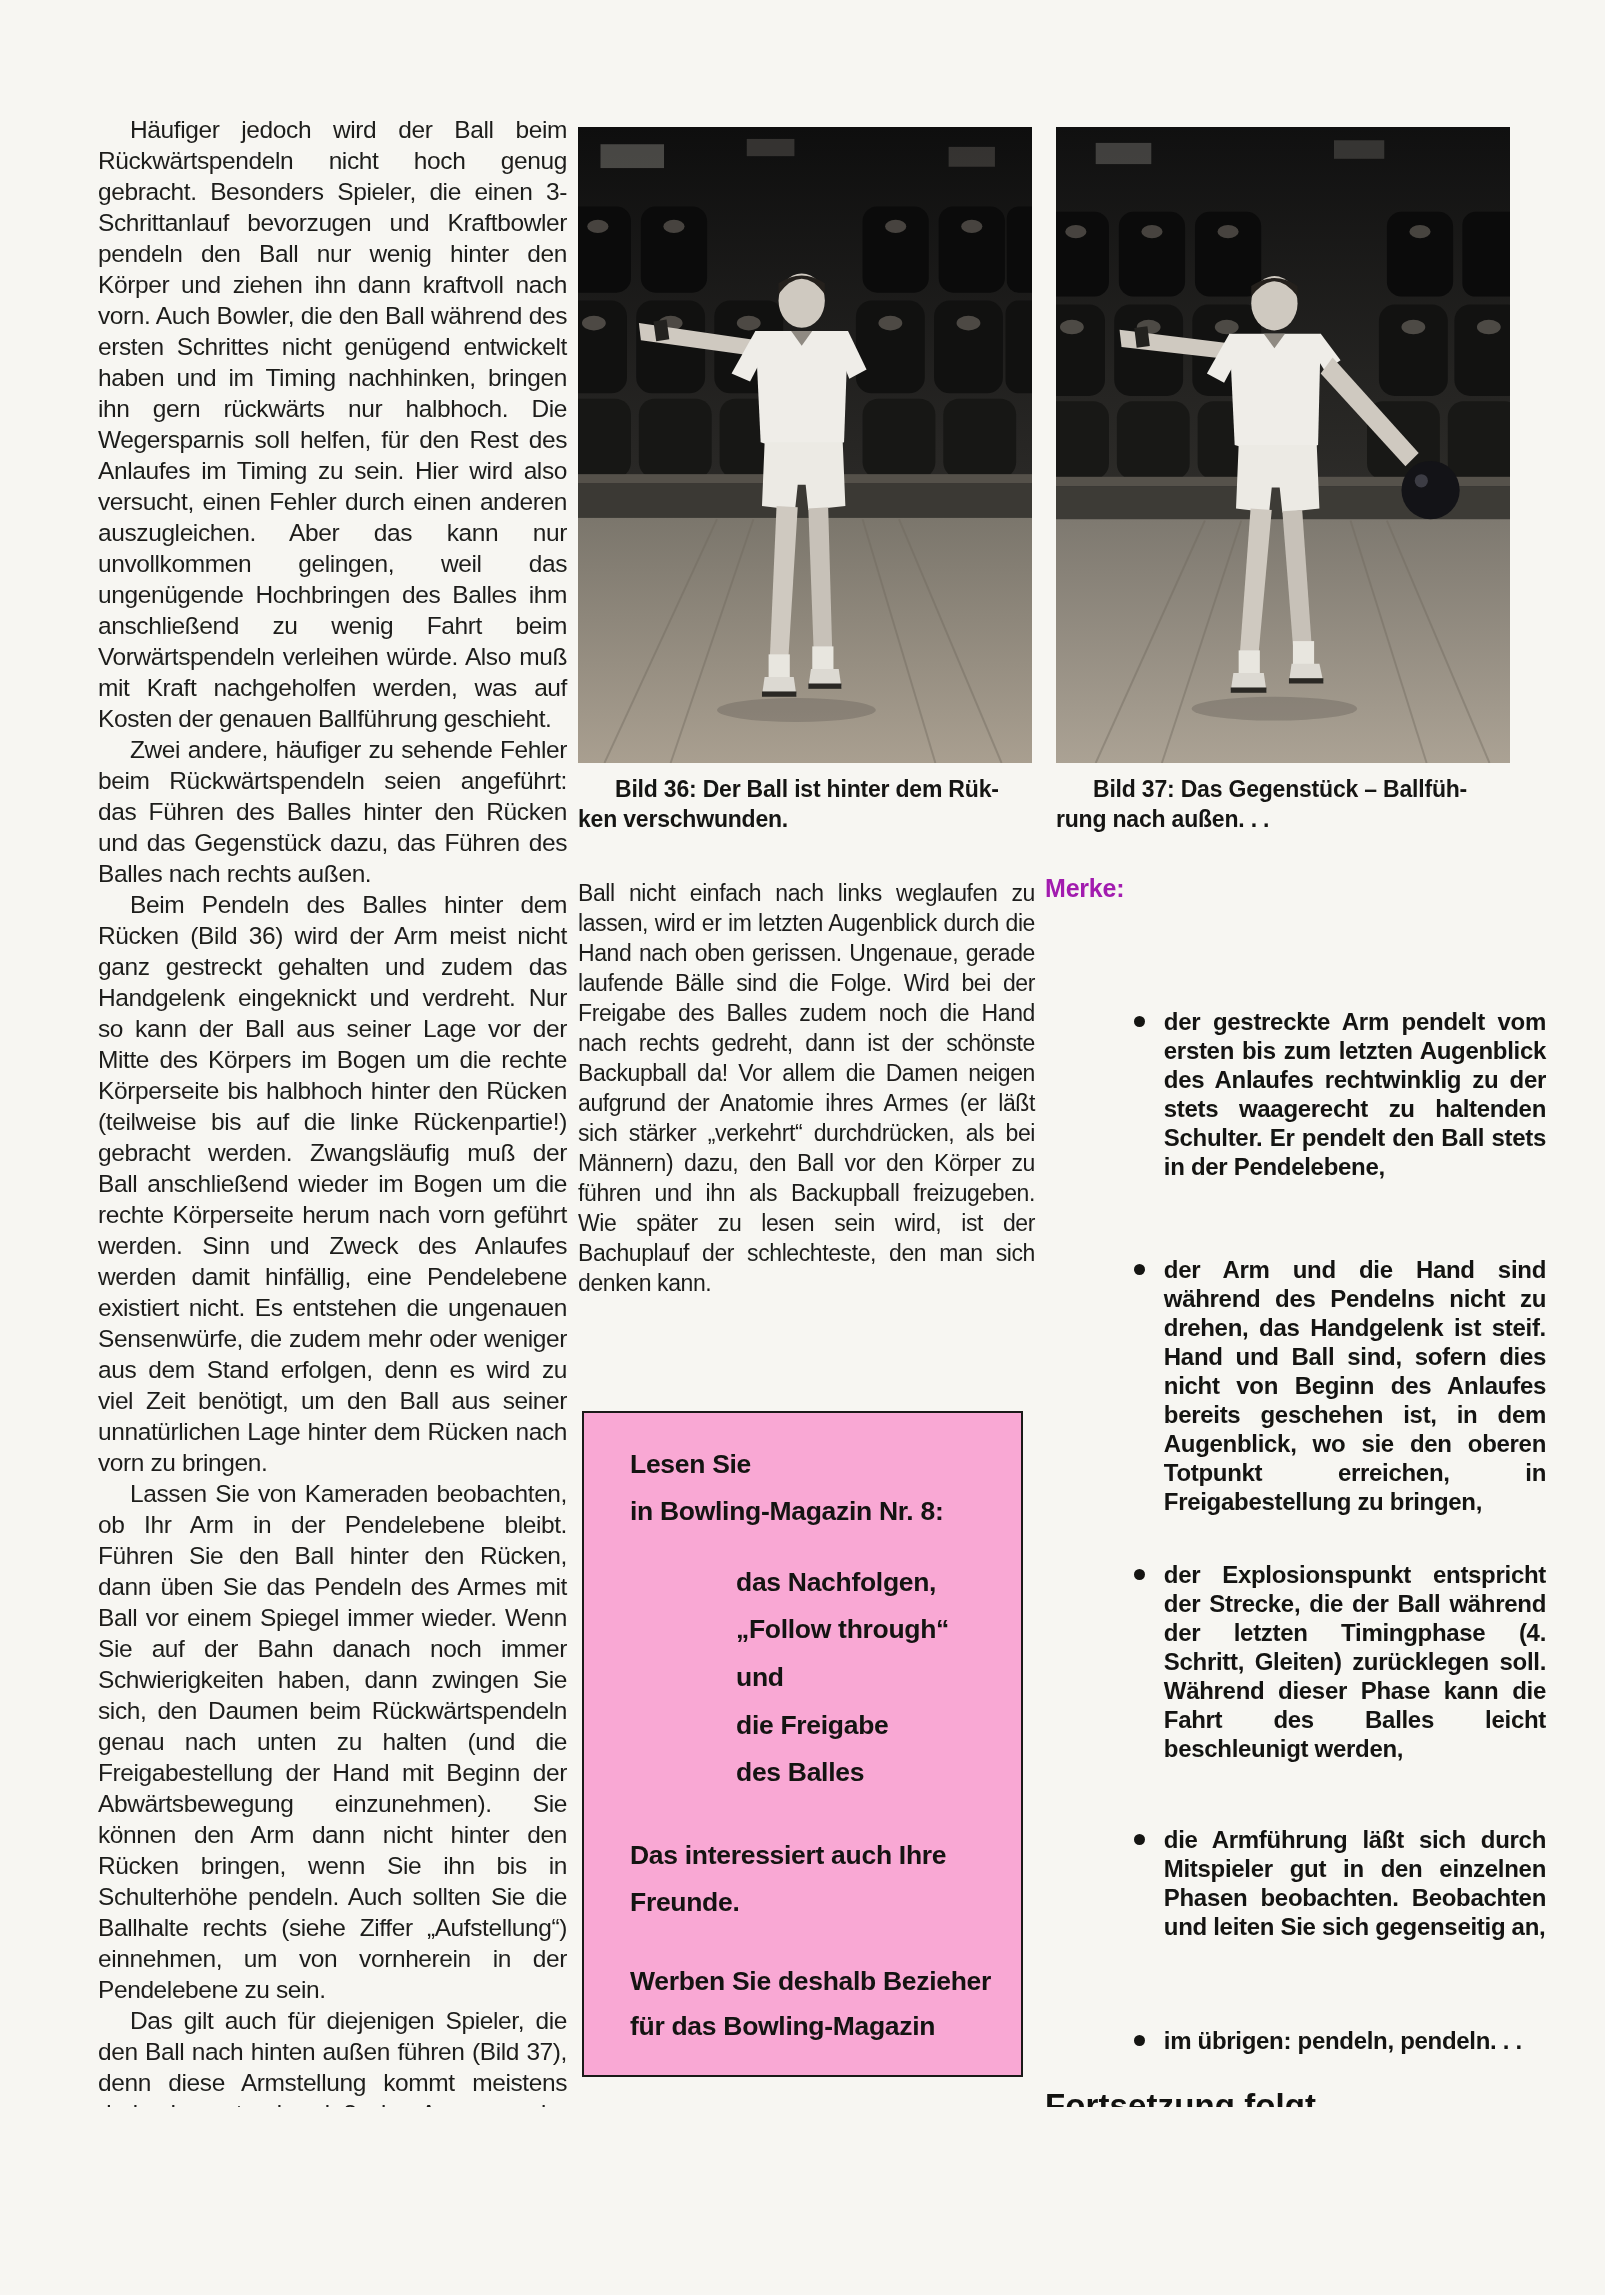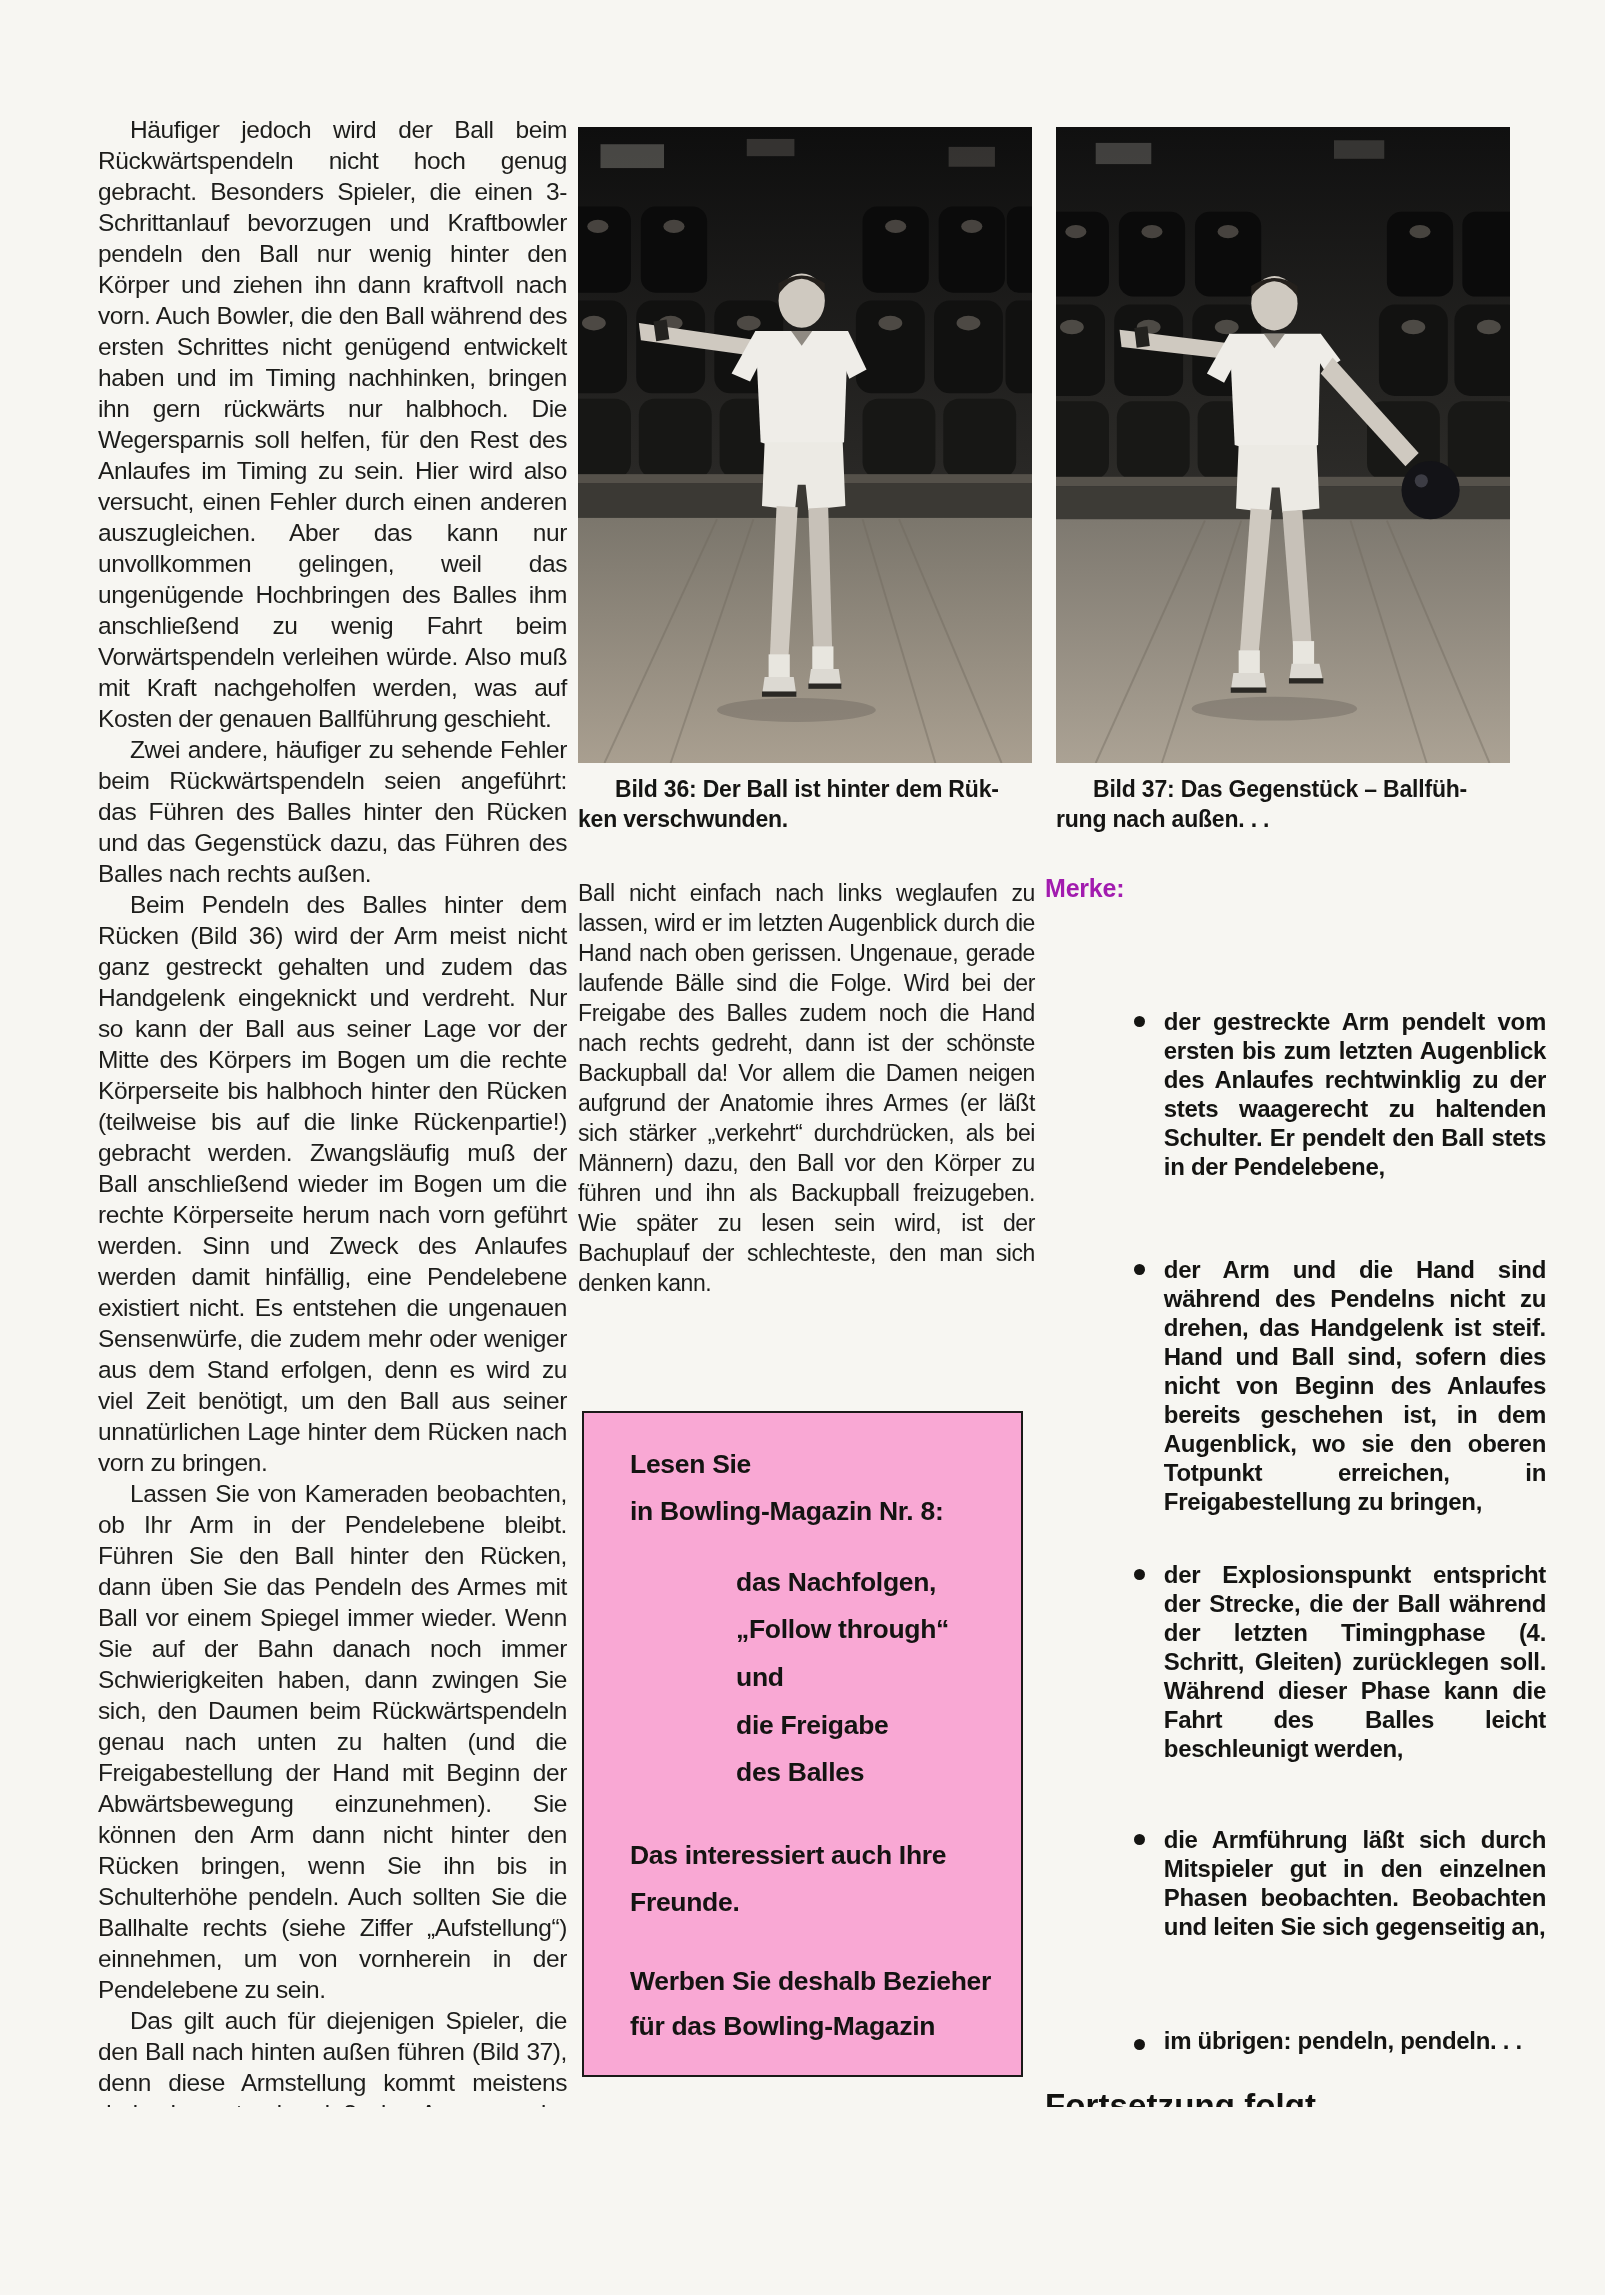--- a/index.html
+++ b/index.html
@@ -55,21 +55,21 @@
   }
   .bullet p {
     flex:1; margin:0; font-weight:700; font-size:24px; line-height:29px;
     letter-spacing:-0.3px; text-align:justify; color:#141412;
   }
   #bullet-1 { top:874px; }
   #bullet-2 { top:1007px; }
   #bullet-3 { top:1255px; }
   #bullet-4 { top:1560px; }
   #bullet-5 { top:1825px; }
-  #bullet-6 { top:2026px;align-items:center; }
+  #bullet-6 { top:2026px; }
 
   .continuation {
     position:absolute; left:1045px; top:2087px;
     font-weight:700; font-size:33px; letter-spacing:0.1px; color:#121210;
   }
   .page-number {
     position:absolute; left:1404px; top:2158px; width:106px; text-align:right;
     font-weight:700; font-size:28px; color:#000000;
   }
 </style>

